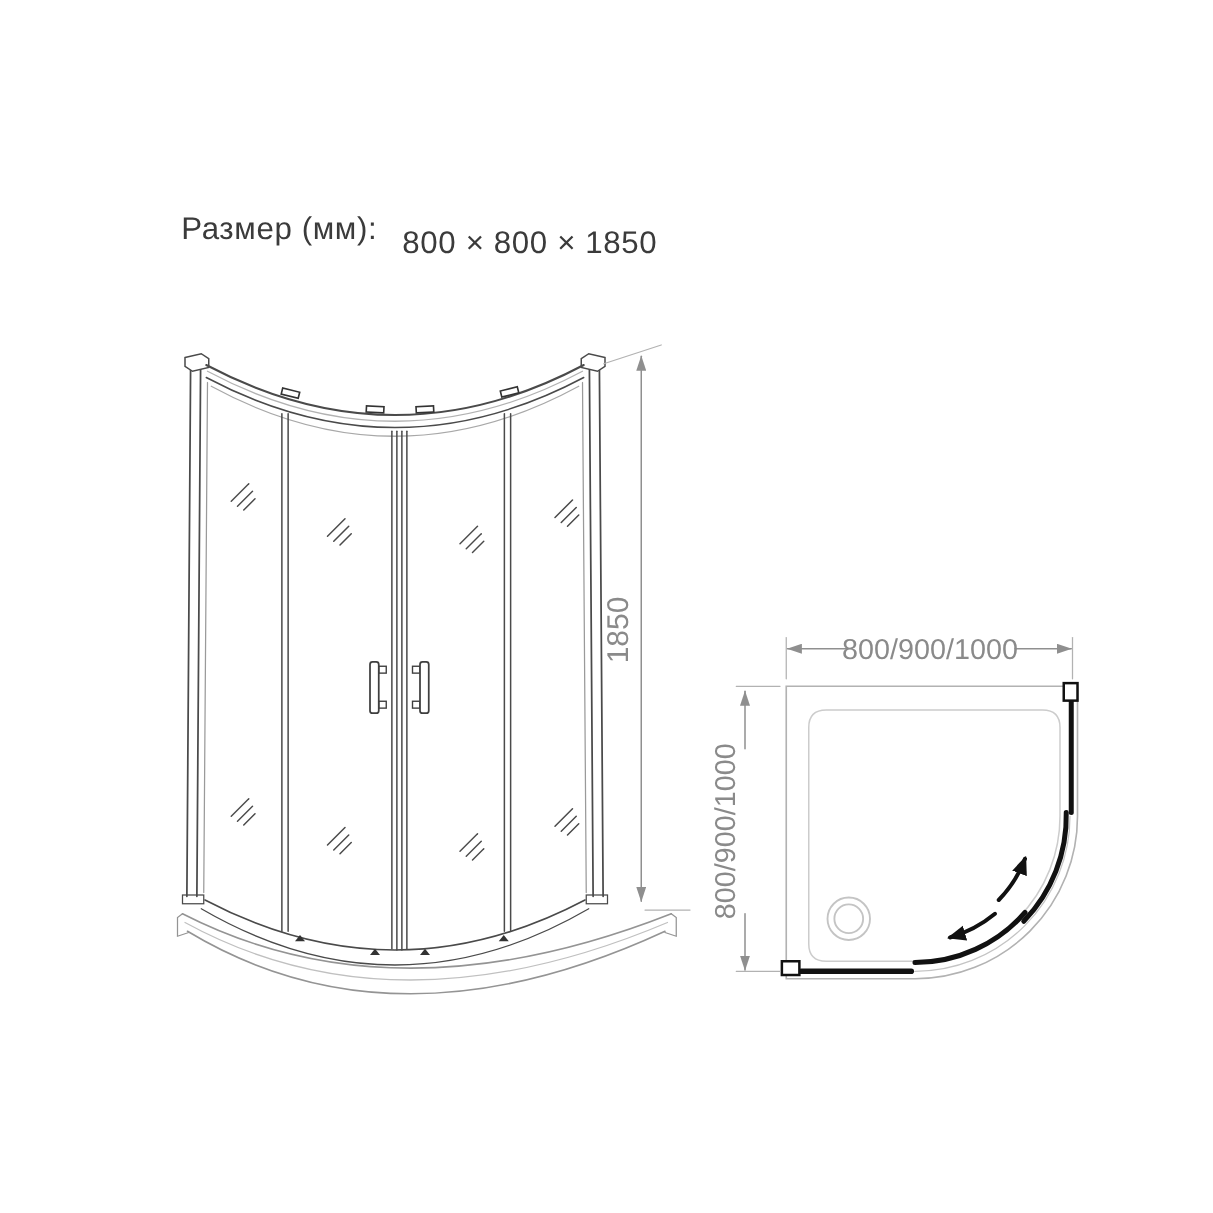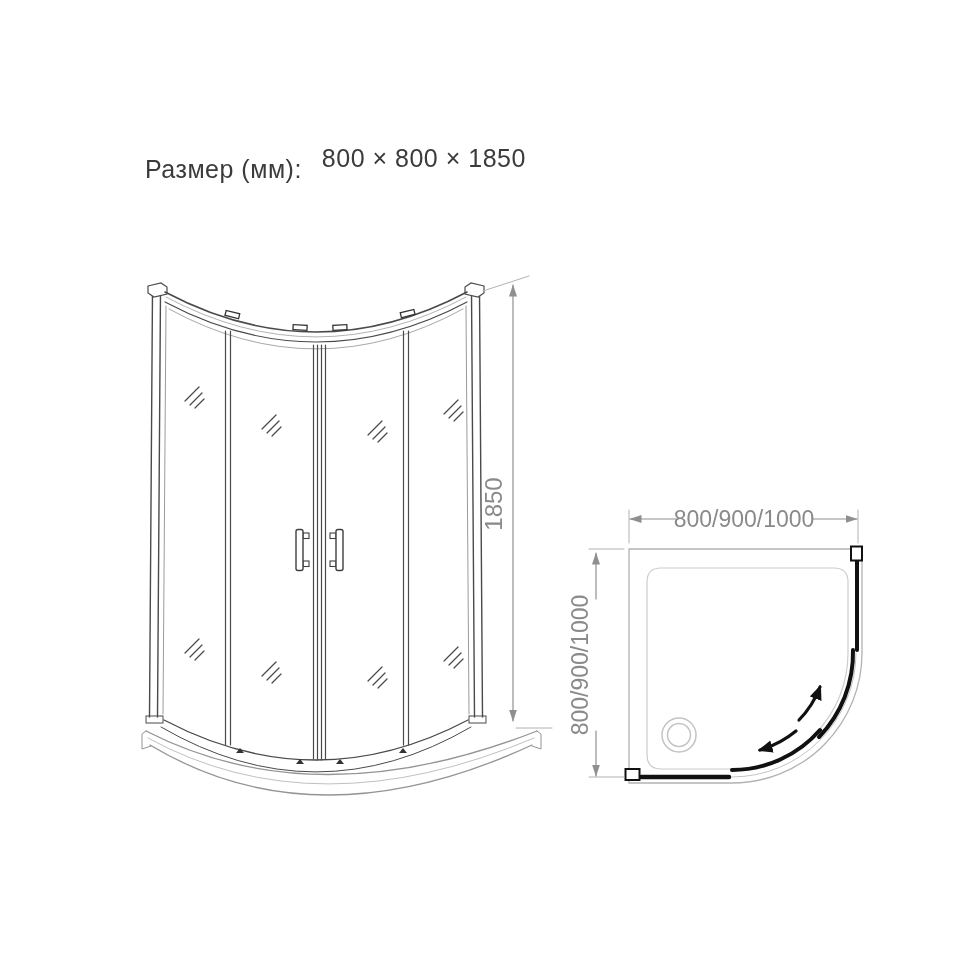--- a/index.html
+++ b/index.html
@@ -5,28 +5,28 @@
   html,body{margin:0;padding:0;background:#ffffff;}
   .page{
     position:relative;
     width:970px;height:970px;
     background:#ffffff;
     font-family:"Liberation Sans", sans-serif;
     overflow:hidden;
   }
   .size-header{
     position:absolute;left:145px;top:146px;
-    display:flex;align-items:flex-end;
+    display:flex;align-items:center;
     color:#3b3b3b;
     font-size:25px;
     letter-spacing:0.5px;
     white-space:nowrap;
   }
   .size-label{margin-right:20px;}
-  .size-rows{display:flex;flex-direction:column;}
+  .size-rows{display:flex;flex-direction:column;margin-top:36px;}
   .size-row{margin-bottom:13px;line-height:25px;}
   svg{position:absolute;left:0;top:0;}
   text{font-family:"Liberation Sans", sans-serif;}
 </style>
 </head>
 <body>
 
 <div class="page">
 
   <div class="size-header">

